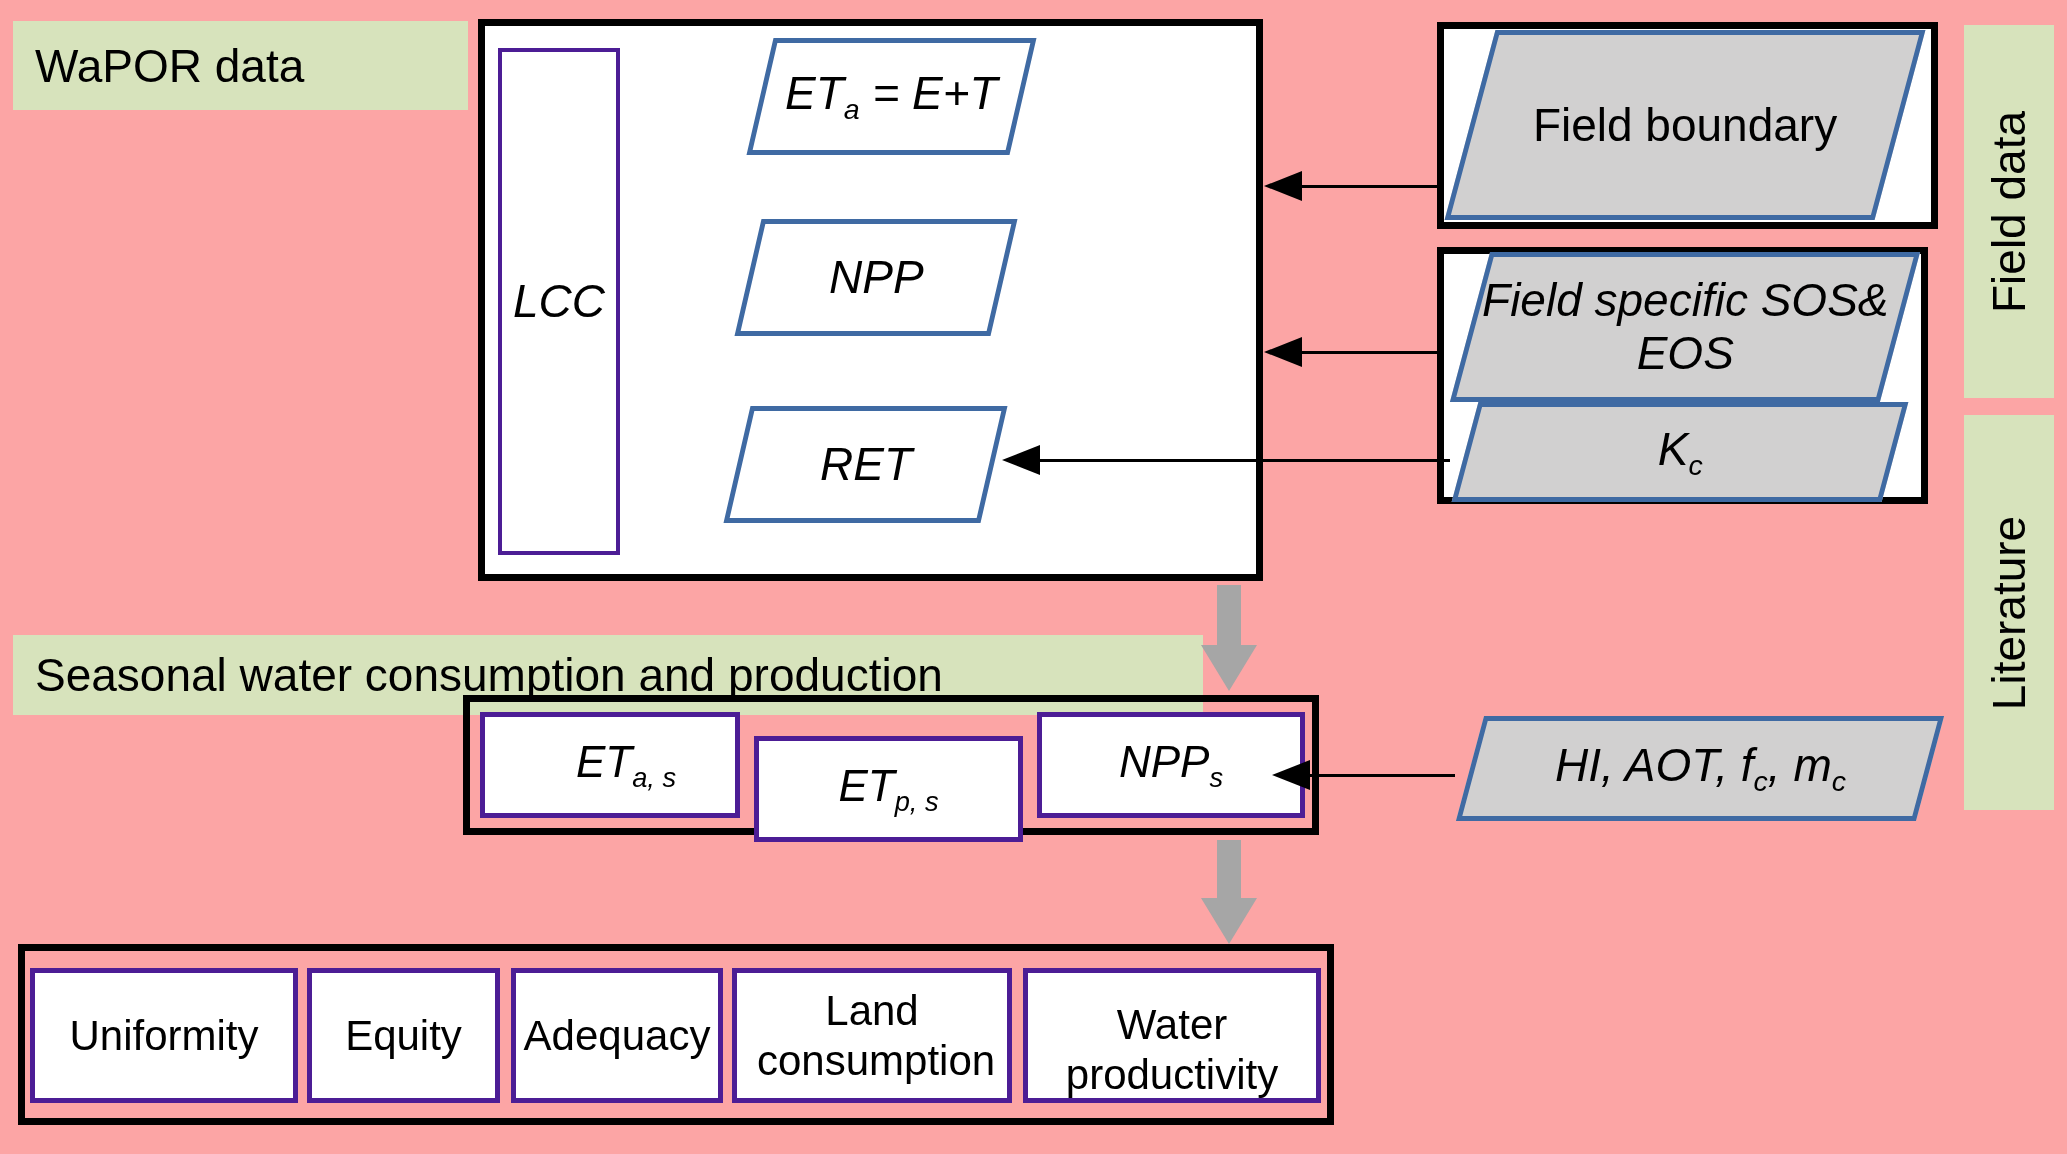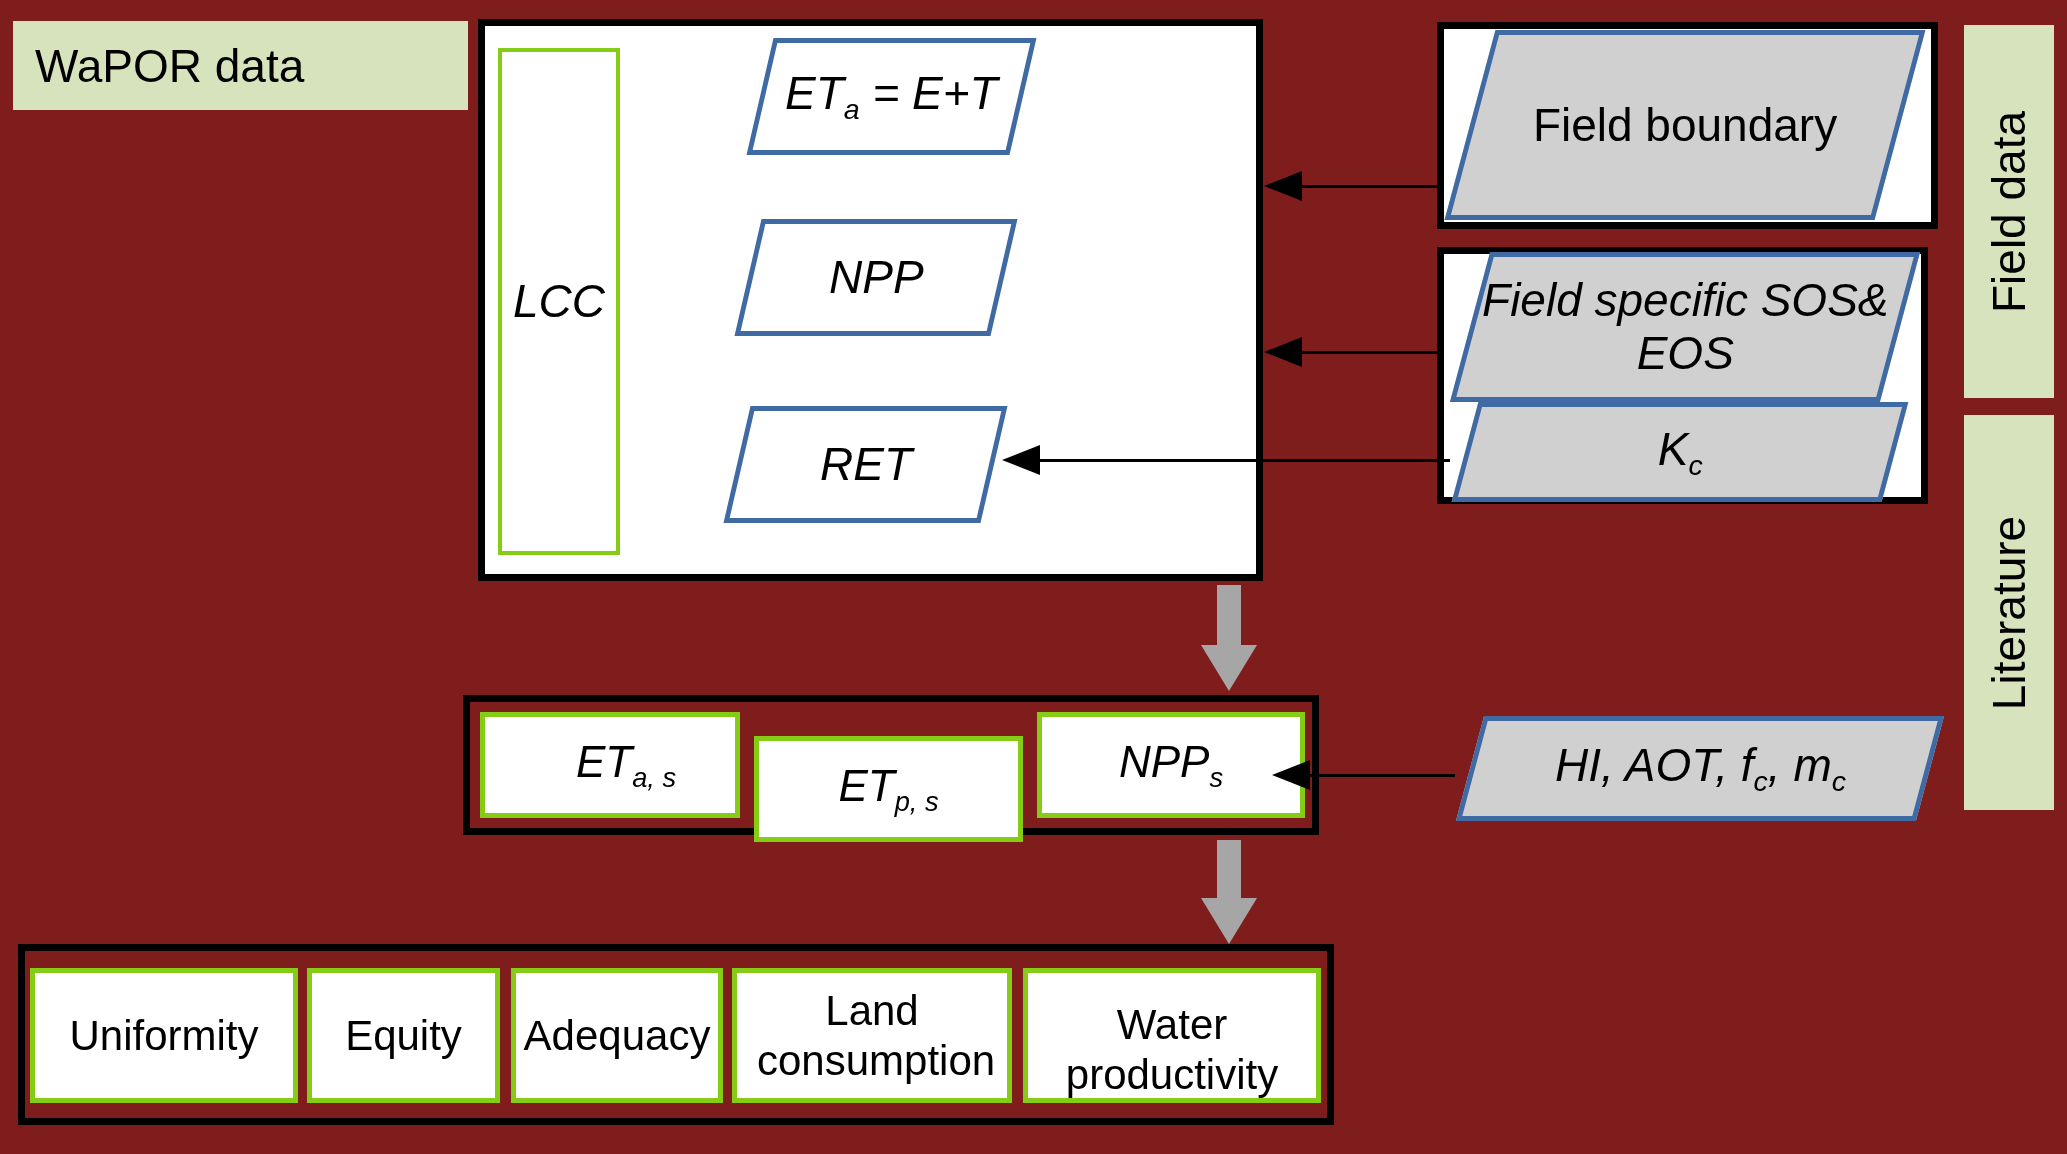--- a/index.html
+++ b/index.html
@@ -1,34 +1,34 @@
 <!DOCTYPE html>
 <html><head>
 <meta charset="utf-8">
 <style>
   html,body{margin:0;padding:0;background:#fff;}
   #canvas{
-    position:relative;width:2067px;height:1154px;background:#7f1d1d;
+    position:relative;width:2067px;height:1154px;background:#fca5a5;
     font-family:"Liberation Sans", sans-serif;color:#000;overflow:hidden;
   }
   
   .hband{position:absolute;background:#d7e3bc;z-index:1;display:flex;align-items:center;}
   .hband .bandtext{font-size:46px;padding-left:22px;white-space:nowrap;}
   .vband{position:absolute;background:#d7e3bc;z-index:1;}
   .vband .vtext{
     position:absolute;top:50%;left:50%;
     transform:translate(-50%,-50%) rotate(-90deg);
     font-size:46px;white-space:nowrap;
   }
   
   .blackbox{position:absolute;border:7px solid #000;background:#fff;z-index:2;box-sizing:border-box;}
   .blackbox.transparent{background:transparent;}
   
   .bluebox{
-    position:absolute;border:5px solid #84cc16;background:#fff;z-index:3;box-sizing:border-box;
+    position:absolute;border:5px solid #4c1d95;background:#fff;z-index:3;box-sizing:border-box;
     display:flex;align-items:center;justify-content:center;text-align:center;
   }
   .bluebox.thin{border-width:4px;}
   
   .para{
     position:absolute;border:5px solid #3f6aa3;background:#fff;z-index:3;box-sizing:border-box;
     display:flex;align-items:center;justify-content:center;text-align:center;
   }
   .para.skew13{transform:skewX(-13deg);}
   .para.skew15{transform:skewX(-15deg);}
@@ -55,20 +55,23 @@
   }
   .indtext{font-size:42px;line-height:1.18;}
 </style>
 </head>
 <body>
 
 <div id="canvas">
 
   <div class="hband" style="left:13px;top:21px;width:455px;height:89px;">
     <span class="bandtext">WaPOR data</span>
+  </div>
+  <div class="hband" style="left:13px;top:635px;width:1190px;height:80px;">
+    <span class="bandtext">Seasonal water consumption and production</span>
   </div>
 
   <div class="vband" style="left:1964px;top:25px;width:90px;height:373px;">
     <span class="vtext">Field data</span>
   </div>
   <div class="vband" style="left:1964px;top:415px;width:90px;height:395px;">
     <span class="vtext">Literature</span>
   </div>
 
   <div class="blackbox" style="left:478px;top:19px;width:785px;height:562px;"></div>

